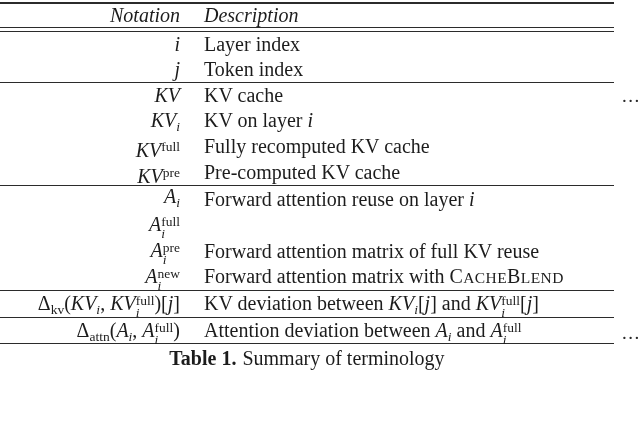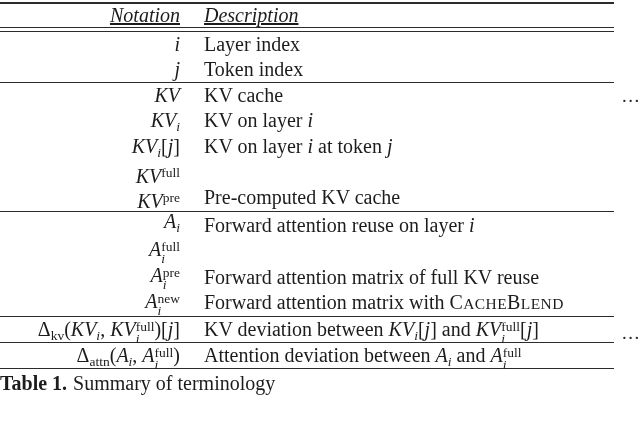--- a/index.html
+++ b/index.html
@@ -9,41 +9,41 @@
   html,body{margin:0;padding:0;}
   body{
     width:640px;height:429px;background:#ffffff;
     font-family:"Liberation Serif","DejaVu Serif",serif;
     color:var(--text);
     overflow:hidden;position:relative;
   }
   .page{width:640px;height:429px;position:relative;overflow:hidden;}
   .tbl{width:614px;position:absolute;left:0;top:0;}
   .rule-top{margin-top:2px;border-top:2px solid var(--rule);height:0;}
-  .header-row{height:23px;line-height:23px;display:flex;font-size:20px;font-style:italic;text-decoration:underline;}
+  .header-row{height:23px;line-height:23px;display:flex;font-size:20px;font-style:italic;}
   .double-rule{height:2.5px;border-top:1.5px solid var(--rule);border-bottom:1.5px solid var(--rule);}
   .group{border-bottom:1.7px solid var(--rule);}
   .row{display:flex;font-size:20px;white-space:nowrap;}
   .g1 .row{height:25.2px;line-height:25.2px;}
   .g2 .row{height:25.6px;line-height:25.6px;}
   .g3 .row{height:26px;line-height:26px;align-items:center;}
   .g4 .row,.g5 .row{height:25.3px;line-height:25.3px;}
   .cell-n{width:180px;flex:0 0 180px;text-align:right;}
   .cell-d{margin-left:24px;flex:1;text-align:left;}
   .it{font-style:italic;}
   .sup{font-size:13.5px;vertical-align:6px;font-style:normal;}
   .sub{font-size:13.5px;vertical-align:-4px;}
   .sub.it{font-style:italic;}
   .sub.rm{font-style:normal;}
   .ss{display:inline-block;vertical-align:-7px;line-height:1;text-align:left;}
   .ss .s-sup{display:block;font-size:13.5px;font-style:normal;line-height:12px;}
   .ss .s-sub{display:block;font-size:13.5px;font-style:italic;line-height:12px;}
   .sc{letter-spacing:0.4px;}
   .sc-small{font-size:15.5px;}
-  .caption{margin-top:3px;width:614px;text-align:left;font-size:20px;line-height:22px;}
+  .caption{margin-top:3px;width:614px;text-align:center;font-size:20px;line-height:22px;}
   .cap-label{font-weight:bold;margin-right:6px;}
   .ellipsis{position:absolute;left:622px;font-size:19px;letter-spacing:1.5px;color:var(--rule);line-height:19px;}
   .e1{top:86px;}
   .e2{top:323px;}
 </style>
 </head>
 <body>
 
 <div class="page">
   <div class="tbl">
@@ -66,25 +66,22 @@
     <div class="group g2">
         <div class="row">
           <div class="cell-n"><span class="it">KV</span></div>
           <div class="cell-d"><span>KV cache</span></div>
         </div>
         <div class="row">
           <div class="cell-n"><span class="it">KV</span><span class="sub it">i</span></div>
           <div class="cell-d"><span>KV on layer </span><span class="it">i</span></div>
         </div>
         <div class="row">
-          <div class="cell-n"><span class="it">KV</span><span class="sub it">i</span><span>[</span><span class="it">j</span><span>]</span></div>
-          <div class="cell-d"><span>KV on layer </span><span class="it">i</span><span> at token </span><span class="it">j</span></div>
-        </div>
-        <div class="row">
           <div class="cell-n"><span class="it">KV</span><span class="sup">full</span></div>
+          <div class="cell-d"><span>Fully recomputed KV cache</span></div>
         </div>
         <div class="row">
           <div class="cell-n"><span class="it">KV</span><span class="sup">pre</span></div>
           <div class="cell-d"><span>Pre-computed KV cache</span></div>
         </div>
       </div>
     <div class="group g3">
         <div class="row">
           <div class="cell-n"><span class="it">A</span><span class="sub it">i</span></div>
           <div class="cell-d"><span>Forward attention reuse on layer </span><span class="it">i</span></div>

